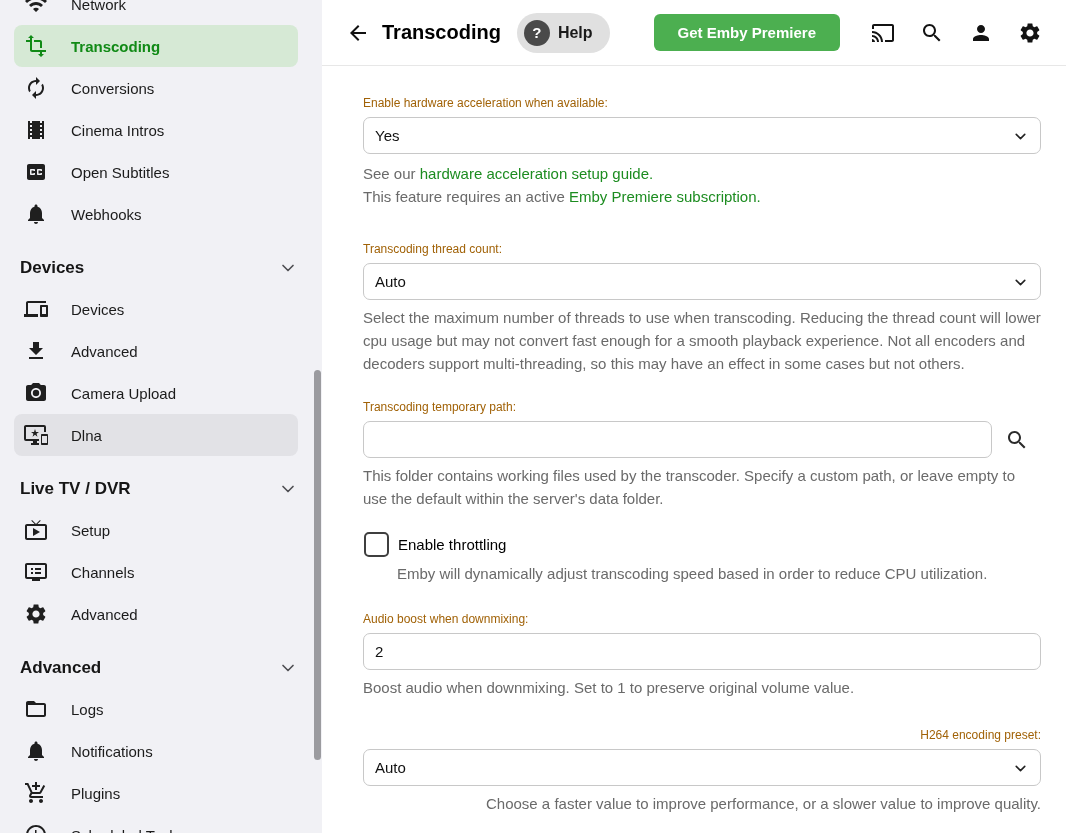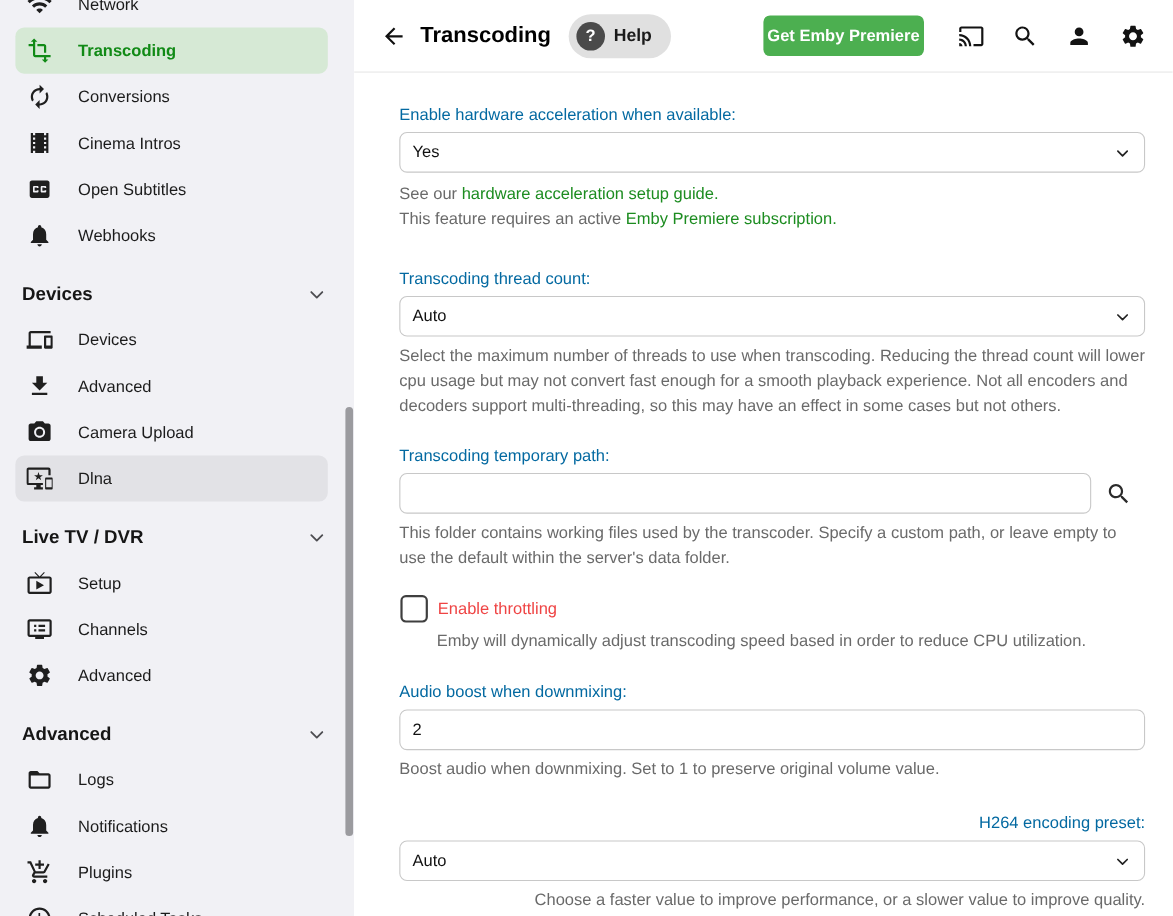--- a/index.html
+++ b/index.html
@@ -33,47 +33,47 @@
   .back-btn { width:24px; height:24px; color:#111; cursor:pointer; }
   .back-btn svg { width:100%; height:100%; }
   .page-title { margin-left:12px; font-size:20px; font-weight:bold; color:#000; }
   .help-pill { margin-left:16px; height:40px; border-radius:20px; background:#e0e0e0;
     display:flex; align-items:center; gap:8px; padding:0 17px 0 7px; cursor:pointer; }
   .help-q { width:26px; height:26px; border-radius:50%; background:#4a4a4a; color:#fff;
     font-weight:bold; font-size:15px; display:flex; align-items:center; justify-content:center; }
   .help-label { font-size:16px; font-weight:bold; color:#1a1a1a; }
   .appbar-right { margin-left:auto; display:flex; align-items:center; }
   .premiere-btn { height:37px; border:none; border-radius:6px; background:#4caf50;
-    color:#fff; font-weight:bold; font-size:15px; padding:0 4px; cursor:pointer;
+    color:#fff; font-weight:bold; font-size:15px; padding:0 24px; cursor:pointer;
     font-family:inherit; }
   .bar-icon { width:24px; height:24px; color:#131313; margin-left:25px; cursor:pointer; }
   .bar-icon svg { width:100%; height:100%; }
   .bar-icon.first { margin-left:31px; }
 
   
   .form { padding:30px 25px 0 41px; }
-  .field-label { font-size:15px; color:#0369a1; margin-bottom:7px; }
+  .field-label { font-size:12px; color:#a16207; margin-bottom:7px; }
   .selectbox { position:relative; width:678px; height:37px; border:1px solid #c8c8c8;
     border-radius:7px; background:#fff; display:flex; align-items:center;
     padding:0 34px 0 11px; font-size:15px; color:#111; cursor:pointer; }
   .selectbox .sel-chev { position:absolute; right:11px; top:10px; width:17px; height:17px; color:#222; }
   .textbox { width:678px; height:37px; border:1px solid #c8c8c8; border-radius:7px;
     background:#fff; padding:0 11px; font-size:15px; color:#111;
     font-family:inherit; outline:none; display:block; }
   .helper { font-size:15px; color:#6a6a6a; line-height:23px; margin-top:6px; width:678px; }
   .green-link { color:#1c8c20; text-decoration:none; cursor:pointer; }
   .green-text { color:#1c8c20; }
   .path-row { display:flex; align-items:center; gap:13px; }
   .path-row .textbox { width:629px; }
   .path-search { width:24px; height:24px; color:#2b2b2b; cursor:pointer; }
   .path-search svg { width:100%; height:100%; }
   .check-row { display:flex; align-items:center; gap:9px; margin-left:1px; }
   .checkbox { width:25px; height:25px; border:2.5px solid #3f3f3f; border-radius:5px;
     background:#fff; cursor:pointer; flex:0 0 25px; }
-  .check-label { font-size:15px; color:#ef4444; }
+  .check-label { font-size:15px; color:#000000; }
   .check-helper { margin:5px 0 14px 34px; width:600px; }
   .mt-block { margin-top:34px; }
 </style>
 </head>
 <body>
 
 <div class="sidebar">
   <div class="sidebar-inner">
 
     <div class="nav-item">

